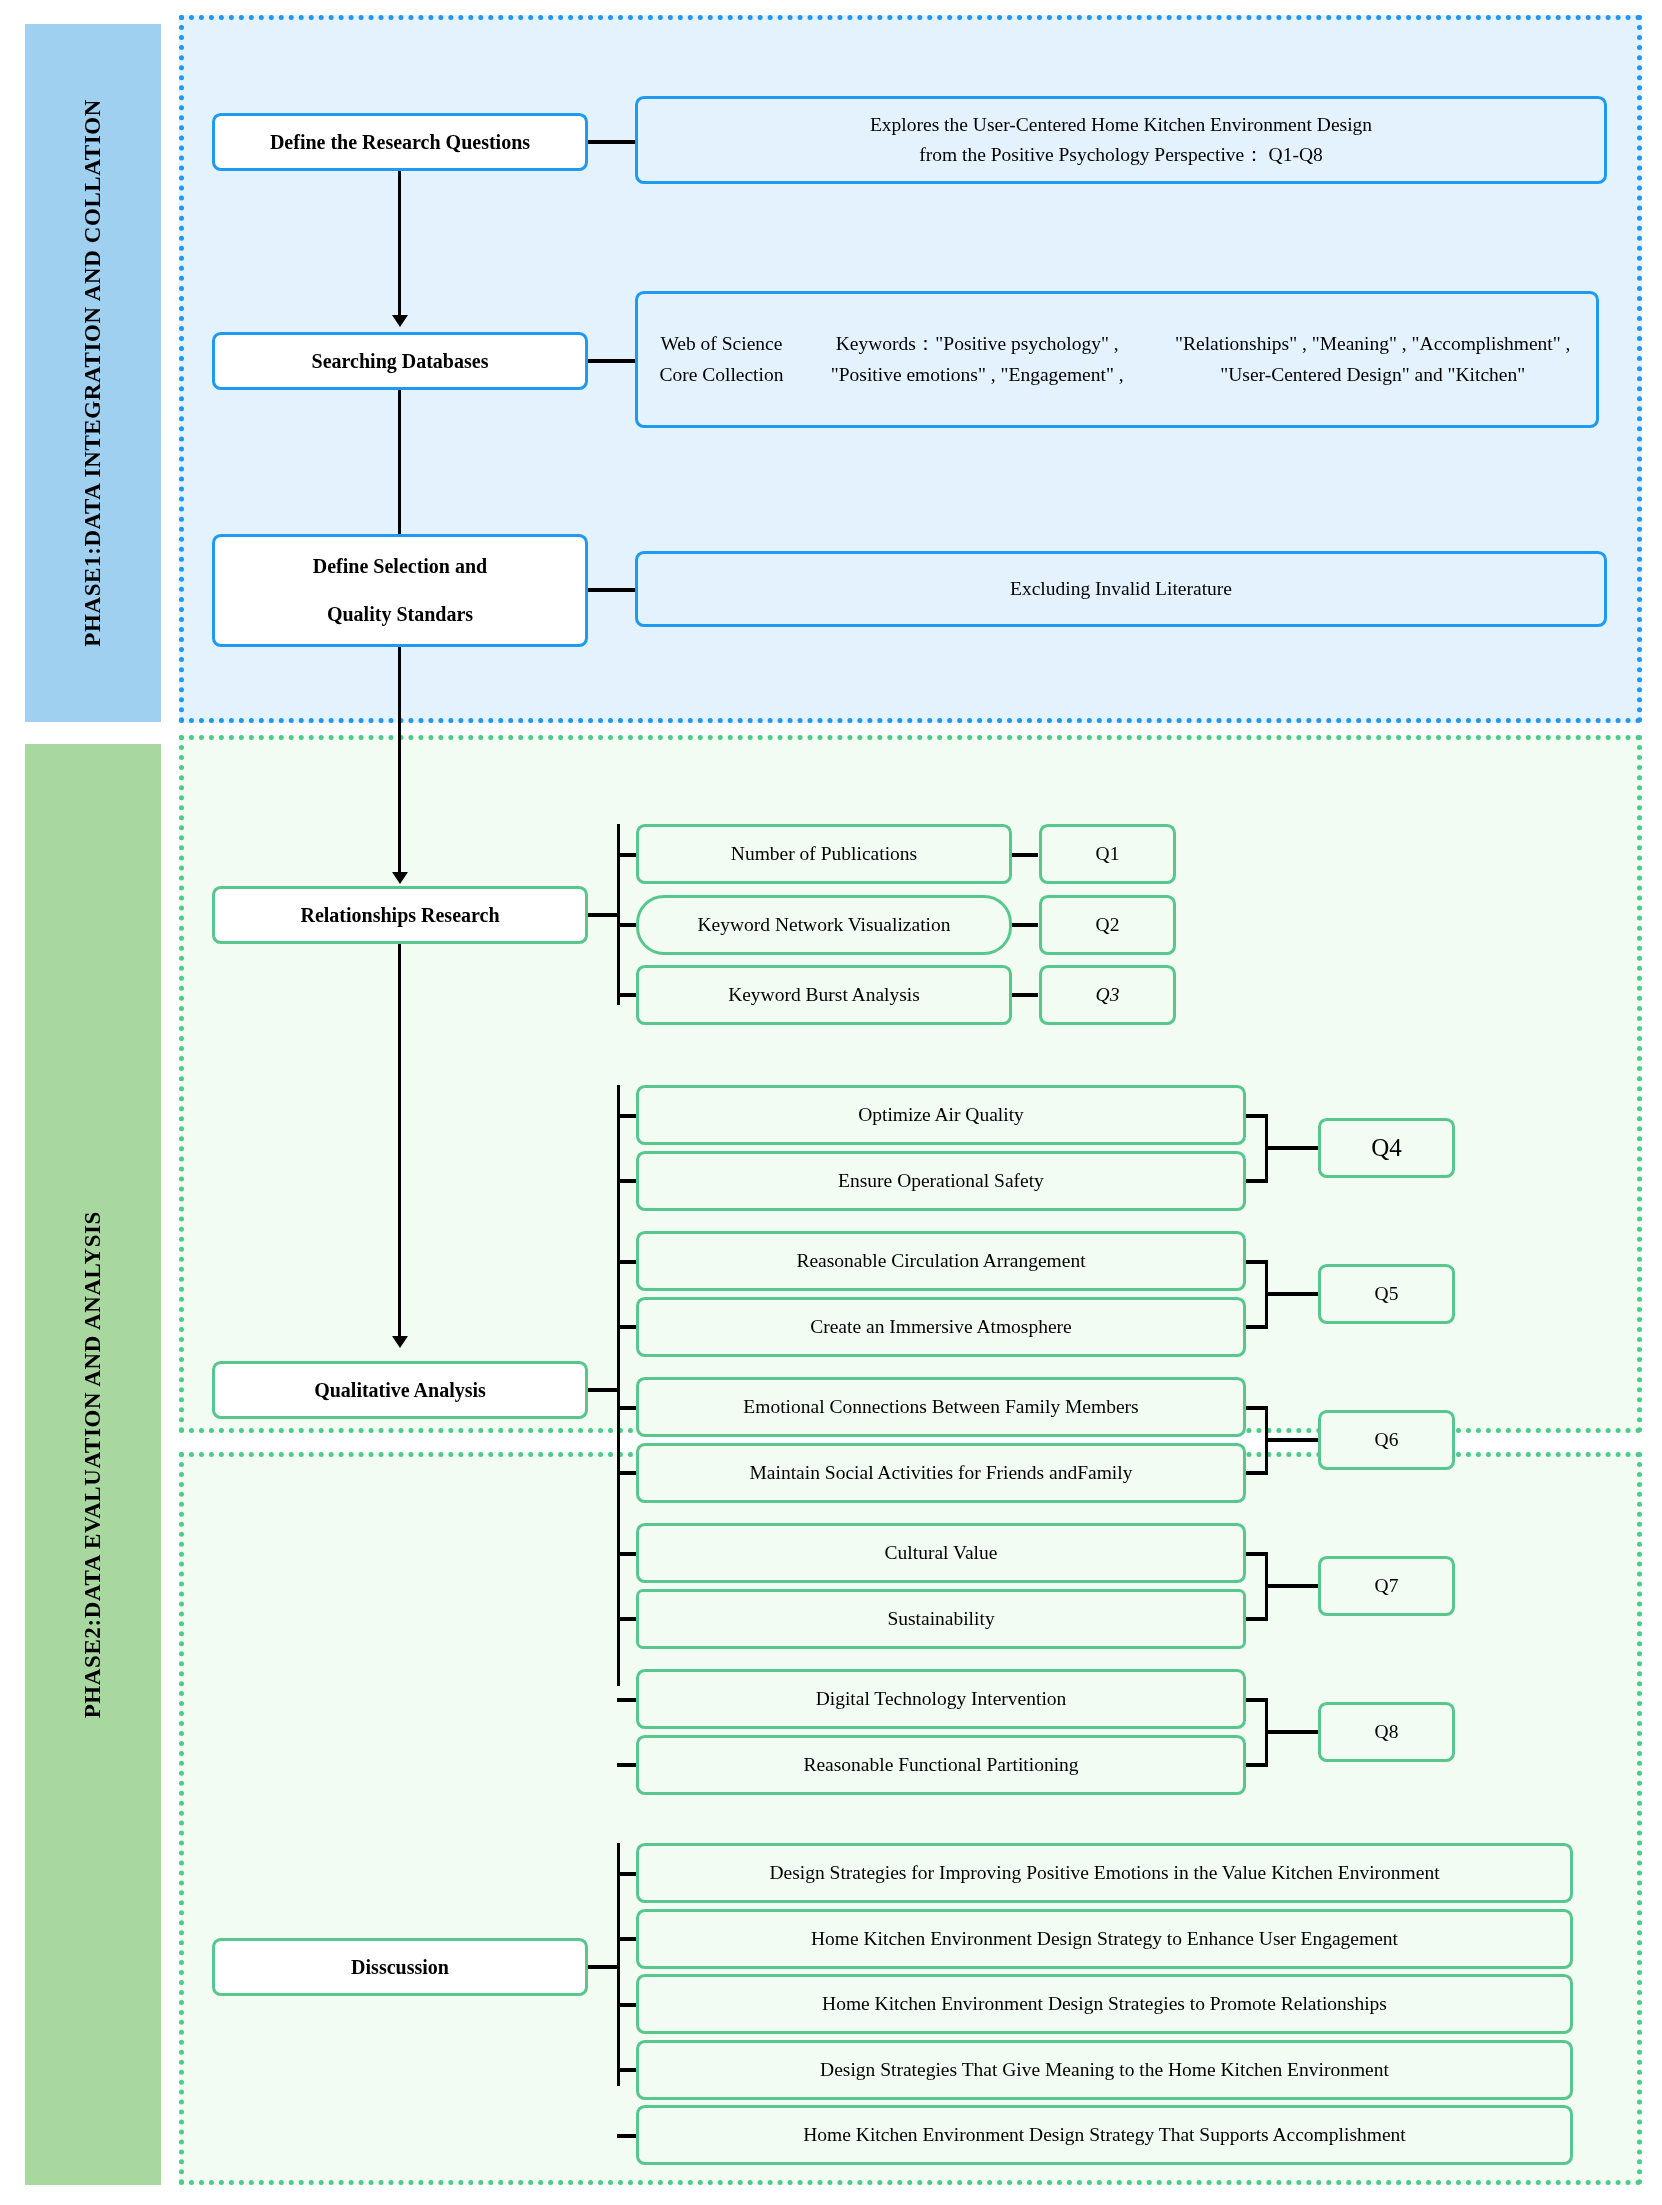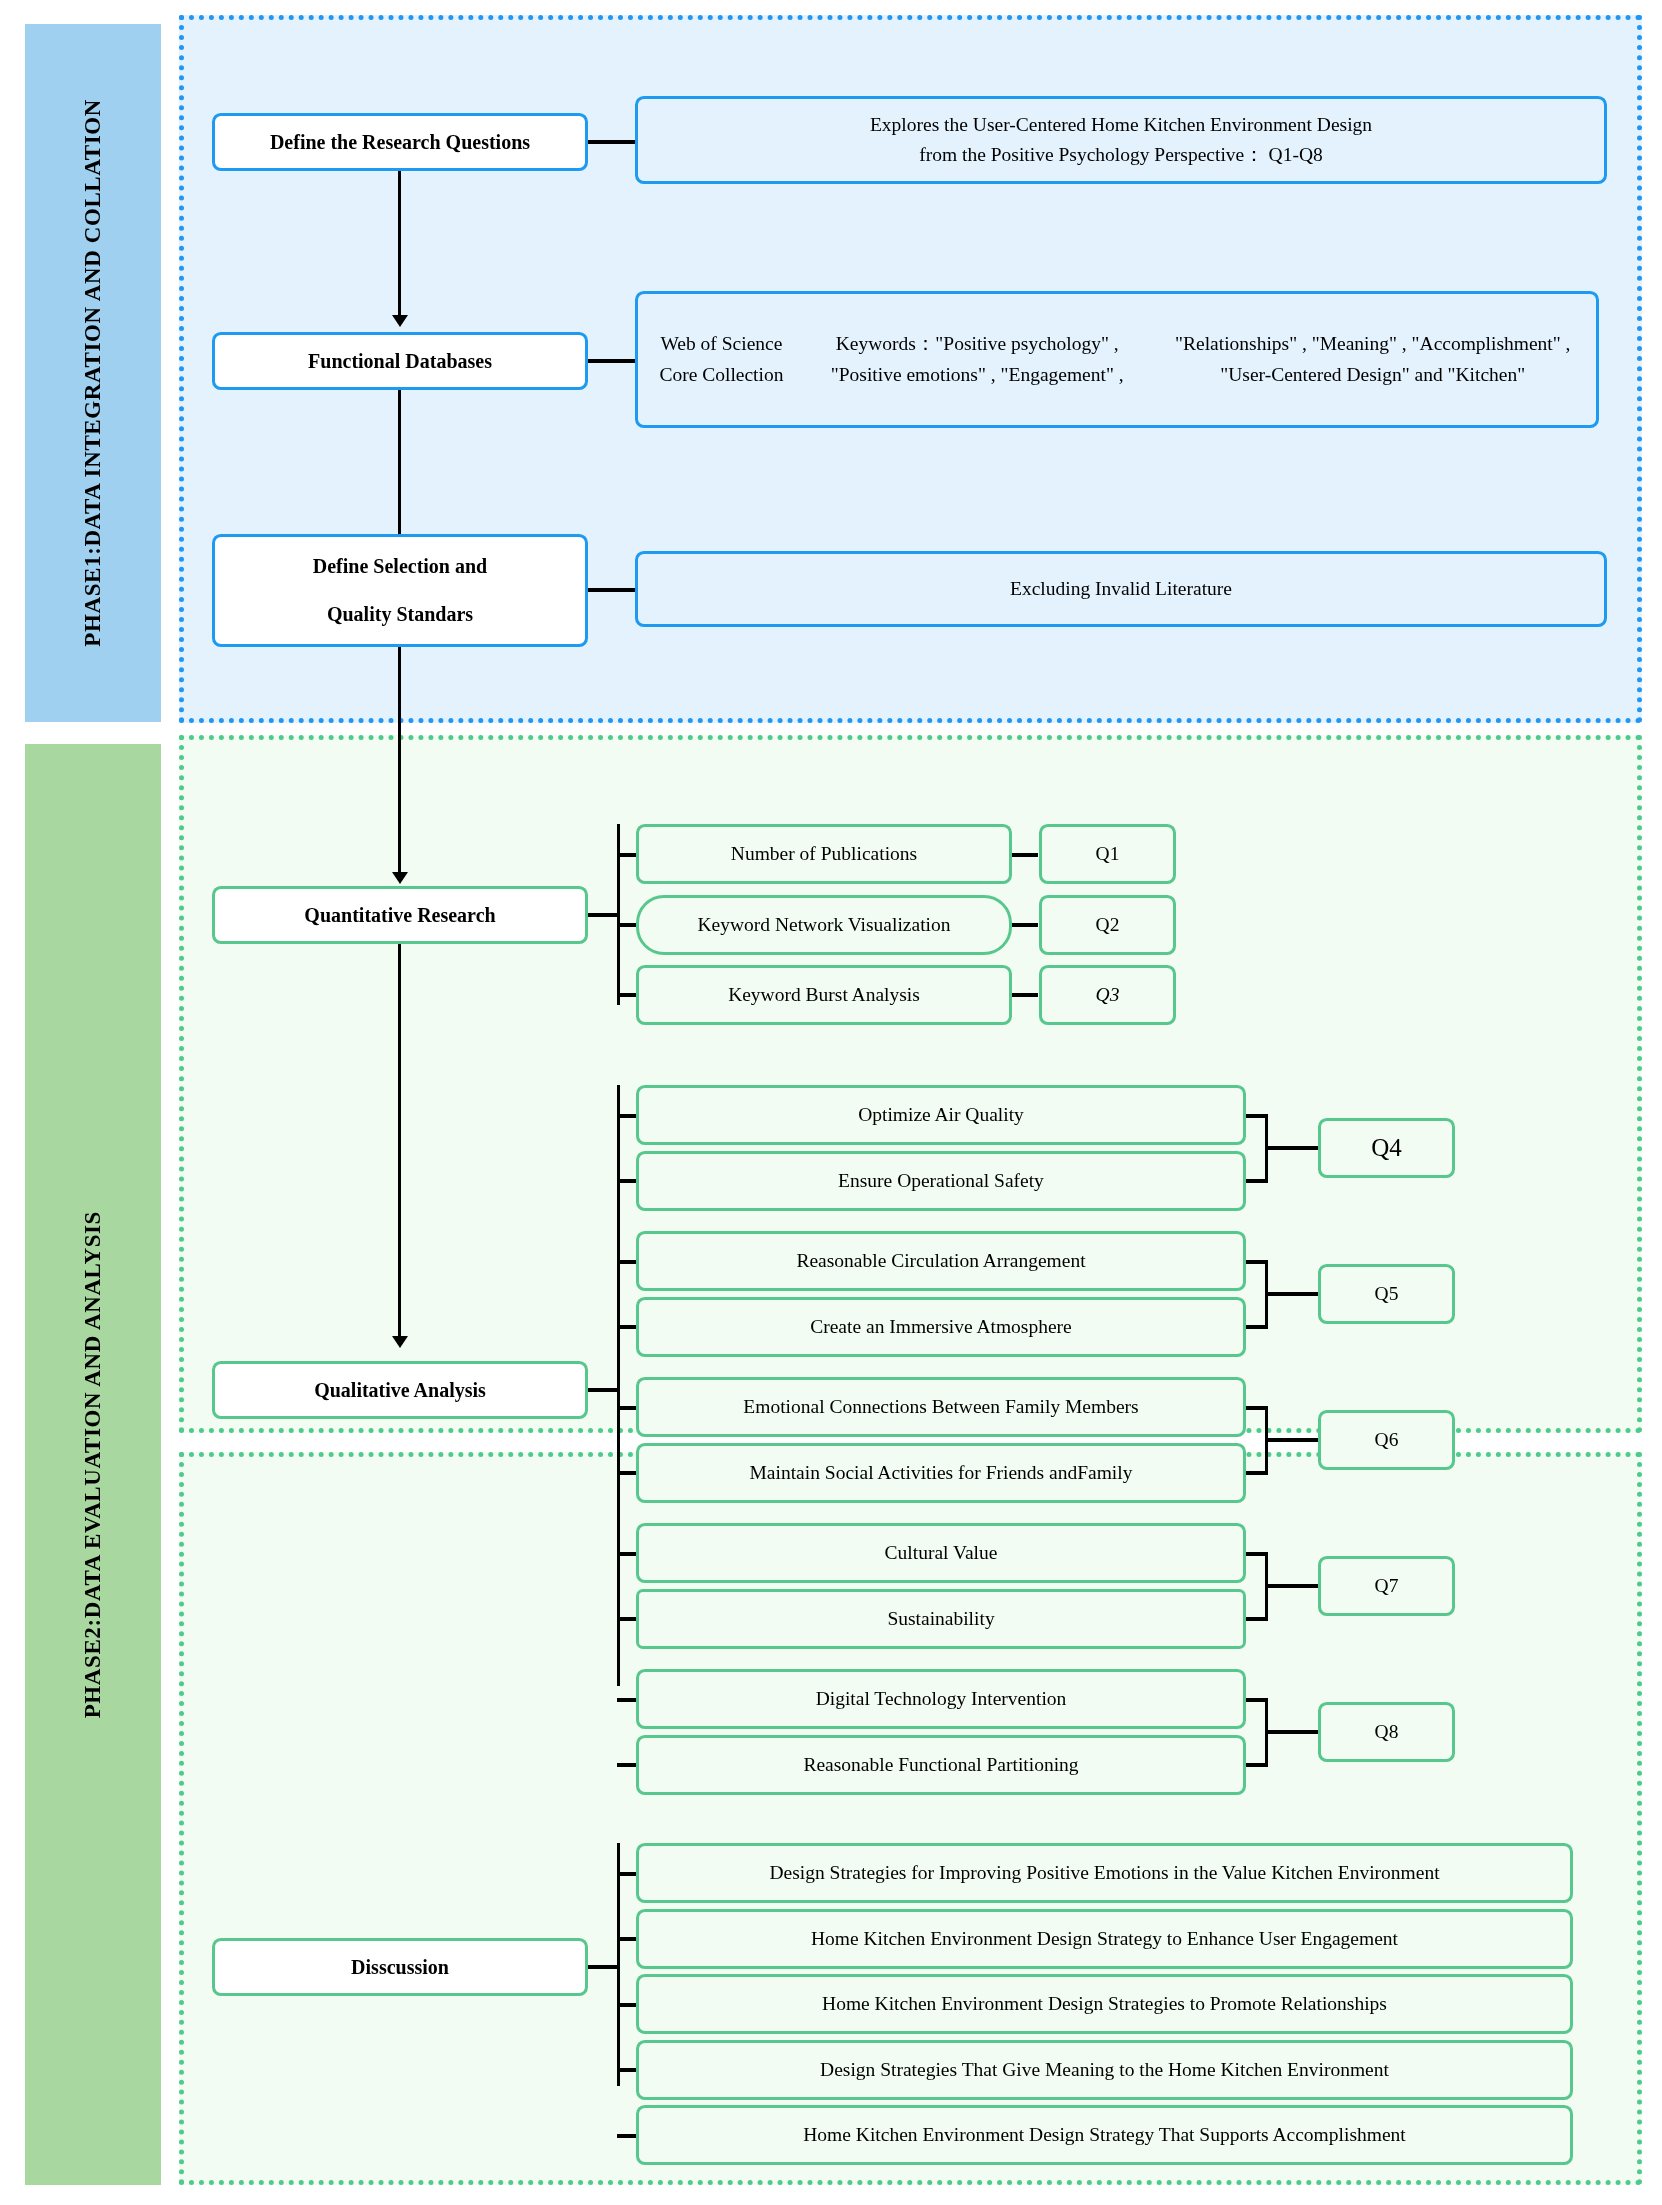--- a/index.html
+++ b/index.html
@@ -64,21 +64,21 @@
   <div class="node blue white bold" style="left:212px;top:113px;width:376px;height:58px;font-size:20px;">Define the Research Questions</div>
   <div class="ln hln" style="left:588px;top:140px;width:48px;"></div>
   <div class="node blue fillblue" style="left:635px;top:96px;width:972px;height:88px;font-size:19.5px;flex-direction:column;">
     <div>Explores the User-Centered Home Kitchen Environment Design</div>
     <div>from the Positive Psychology Perspective： Q1-Q8</div>
   </div>
 
   <div class="ln vln" style="left:398px;top:171px;height:150px;"></div>
   <div class="arrow" style="left:392px;top:315px;"></div>
 
-  <div class="node blue white bold" style="left:212px;top:332px;width:376px;height:58px;font-size:20px;">Functional Databases</div>
+  <div class="node blue white bold" style="left:212px;top:332px;width:376px;height:58px;font-size:20px;">Searching Databases</div>
   <div class="ln hln" style="left:588px;top:359px;width:48px;"></div>
   <div class="node blue fillblue" style="left:635px;top:291px;width:964px;height:137px;font-size:19.5px;flex-direction:row;">
     <div>Web of Science Core Collection</div>
     <div>Keywords："Positive psychology" , "Positive emotions" , "Engagement" ,</div>
     <div>"Relationships" , "Meaning" , "Accomplishment" , "User-Centered Design" and "Kitchen"</div>
   </div>
 
   <div class="ln vln" style="left:398px;top:390px;height:150px;"></div>
   <div class="arrow" style="left:392px;top:534px;"></div>
 
@@ -86,21 +86,21 @@
     <div>Define Selection and</div>
     <div style="height:16.4px"></div>
     <div>Quality Standars</div>
   </div>
   <div class="ln hln" style="left:588px;top:588px;width:48px;"></div>
   <div class="node blue fillblue" style="left:635px;top:551px;width:972px;height:76px;font-size:19.5px;">Excluding Invalid Literature</div>
 
   <div class="ln vln" style="left:398px;top:647px;height:232px;"></div>
   <div class="arrow" style="left:392px;top:872px;"></div>
 
-  <div class="node green white bold" style="left:212px;top:886px;width:376px;height:58px;font-size:20px;">Quantitative Research</div>
+  <div class="node green white bold" style="left:212px;top:886px;width:376px;height:58px;font-size:20px;">Relationships Research</div>
 
   <div class="ln hln" style="left:588px;top:913px;width:30px;"></div>
   <div class="ln vln" style="left:617px;top:824px;height:181px;"></div>
 
   <div id="quant-rows">
       <div class="ln hln" style="left:617px;top:853px;width:22.7px;"></div>
       <div class="node green fillgreen" style="left:636px;top:824px;width:376px;height:60px;font-size:19.5px;">Number of Publications</div>
       <div class="ln hln" style="left:1012px;top:853px;width:26.4px;"></div>
       <div class="node green fillgreen" style="left:1039px;top:824px;width:137px;height:60px;font-size:19.5px;">Q1</div>
       <div class="ln hln" style="left:617px;top:923px;width:22.7px;"></div>

